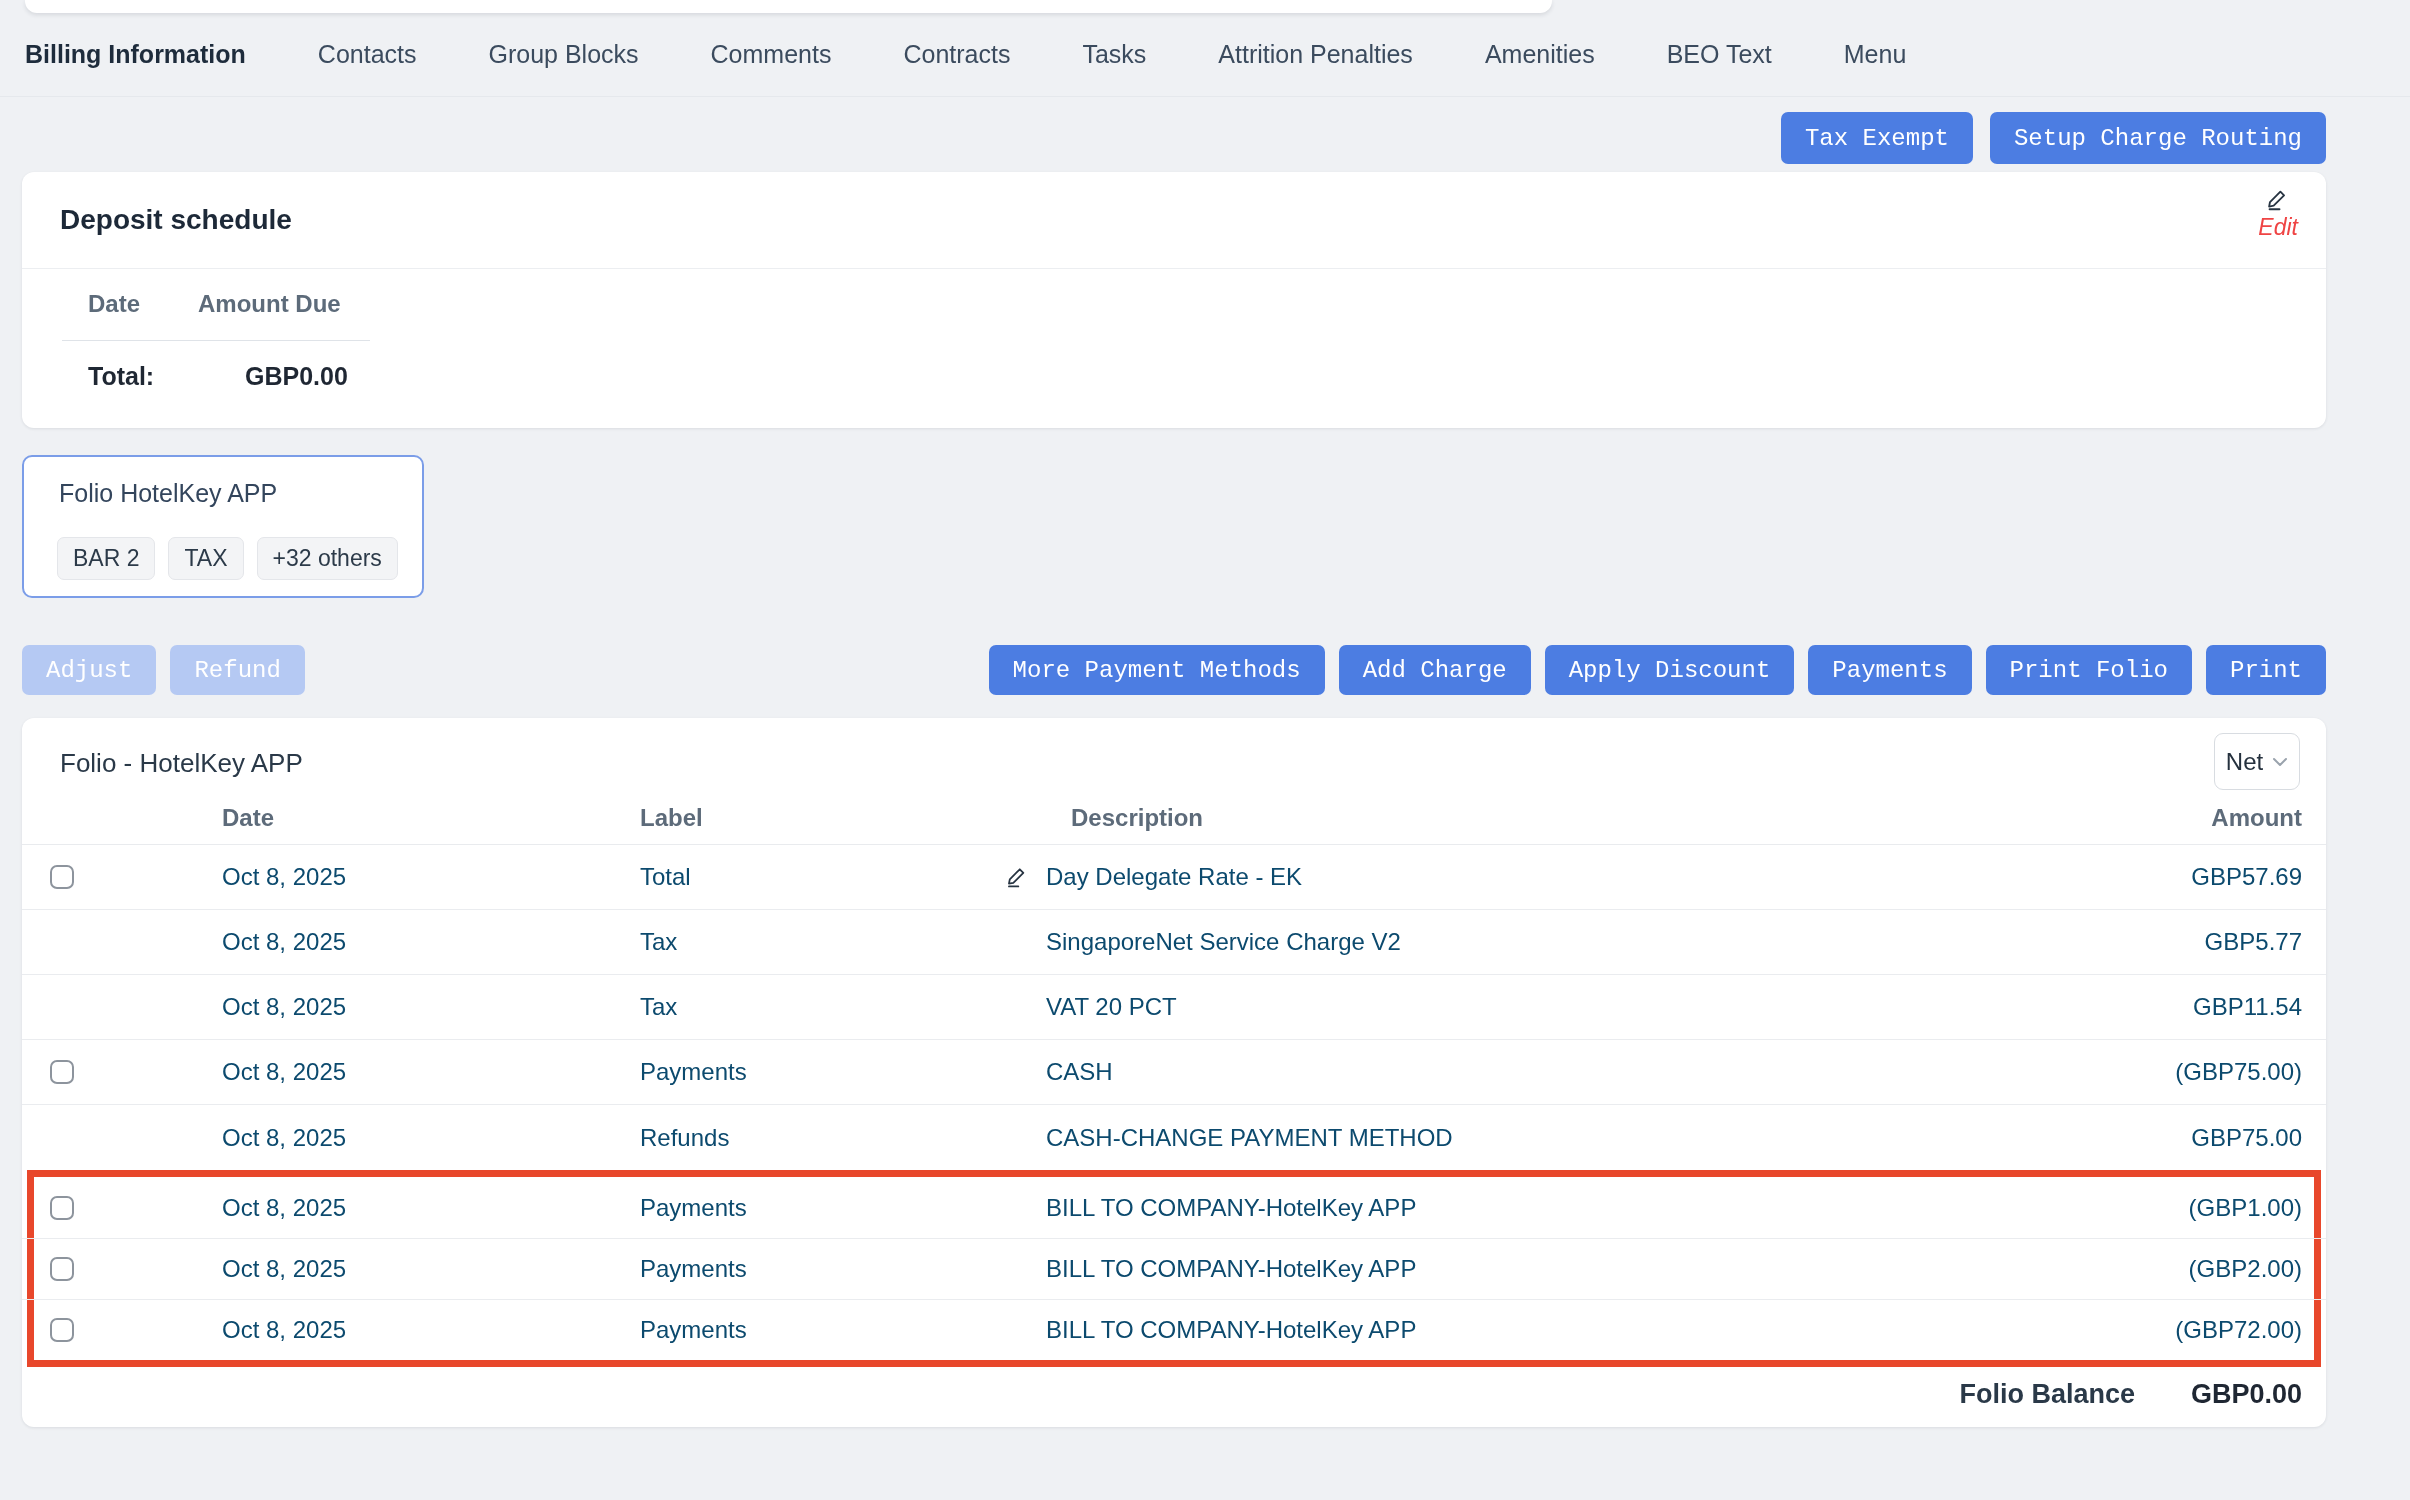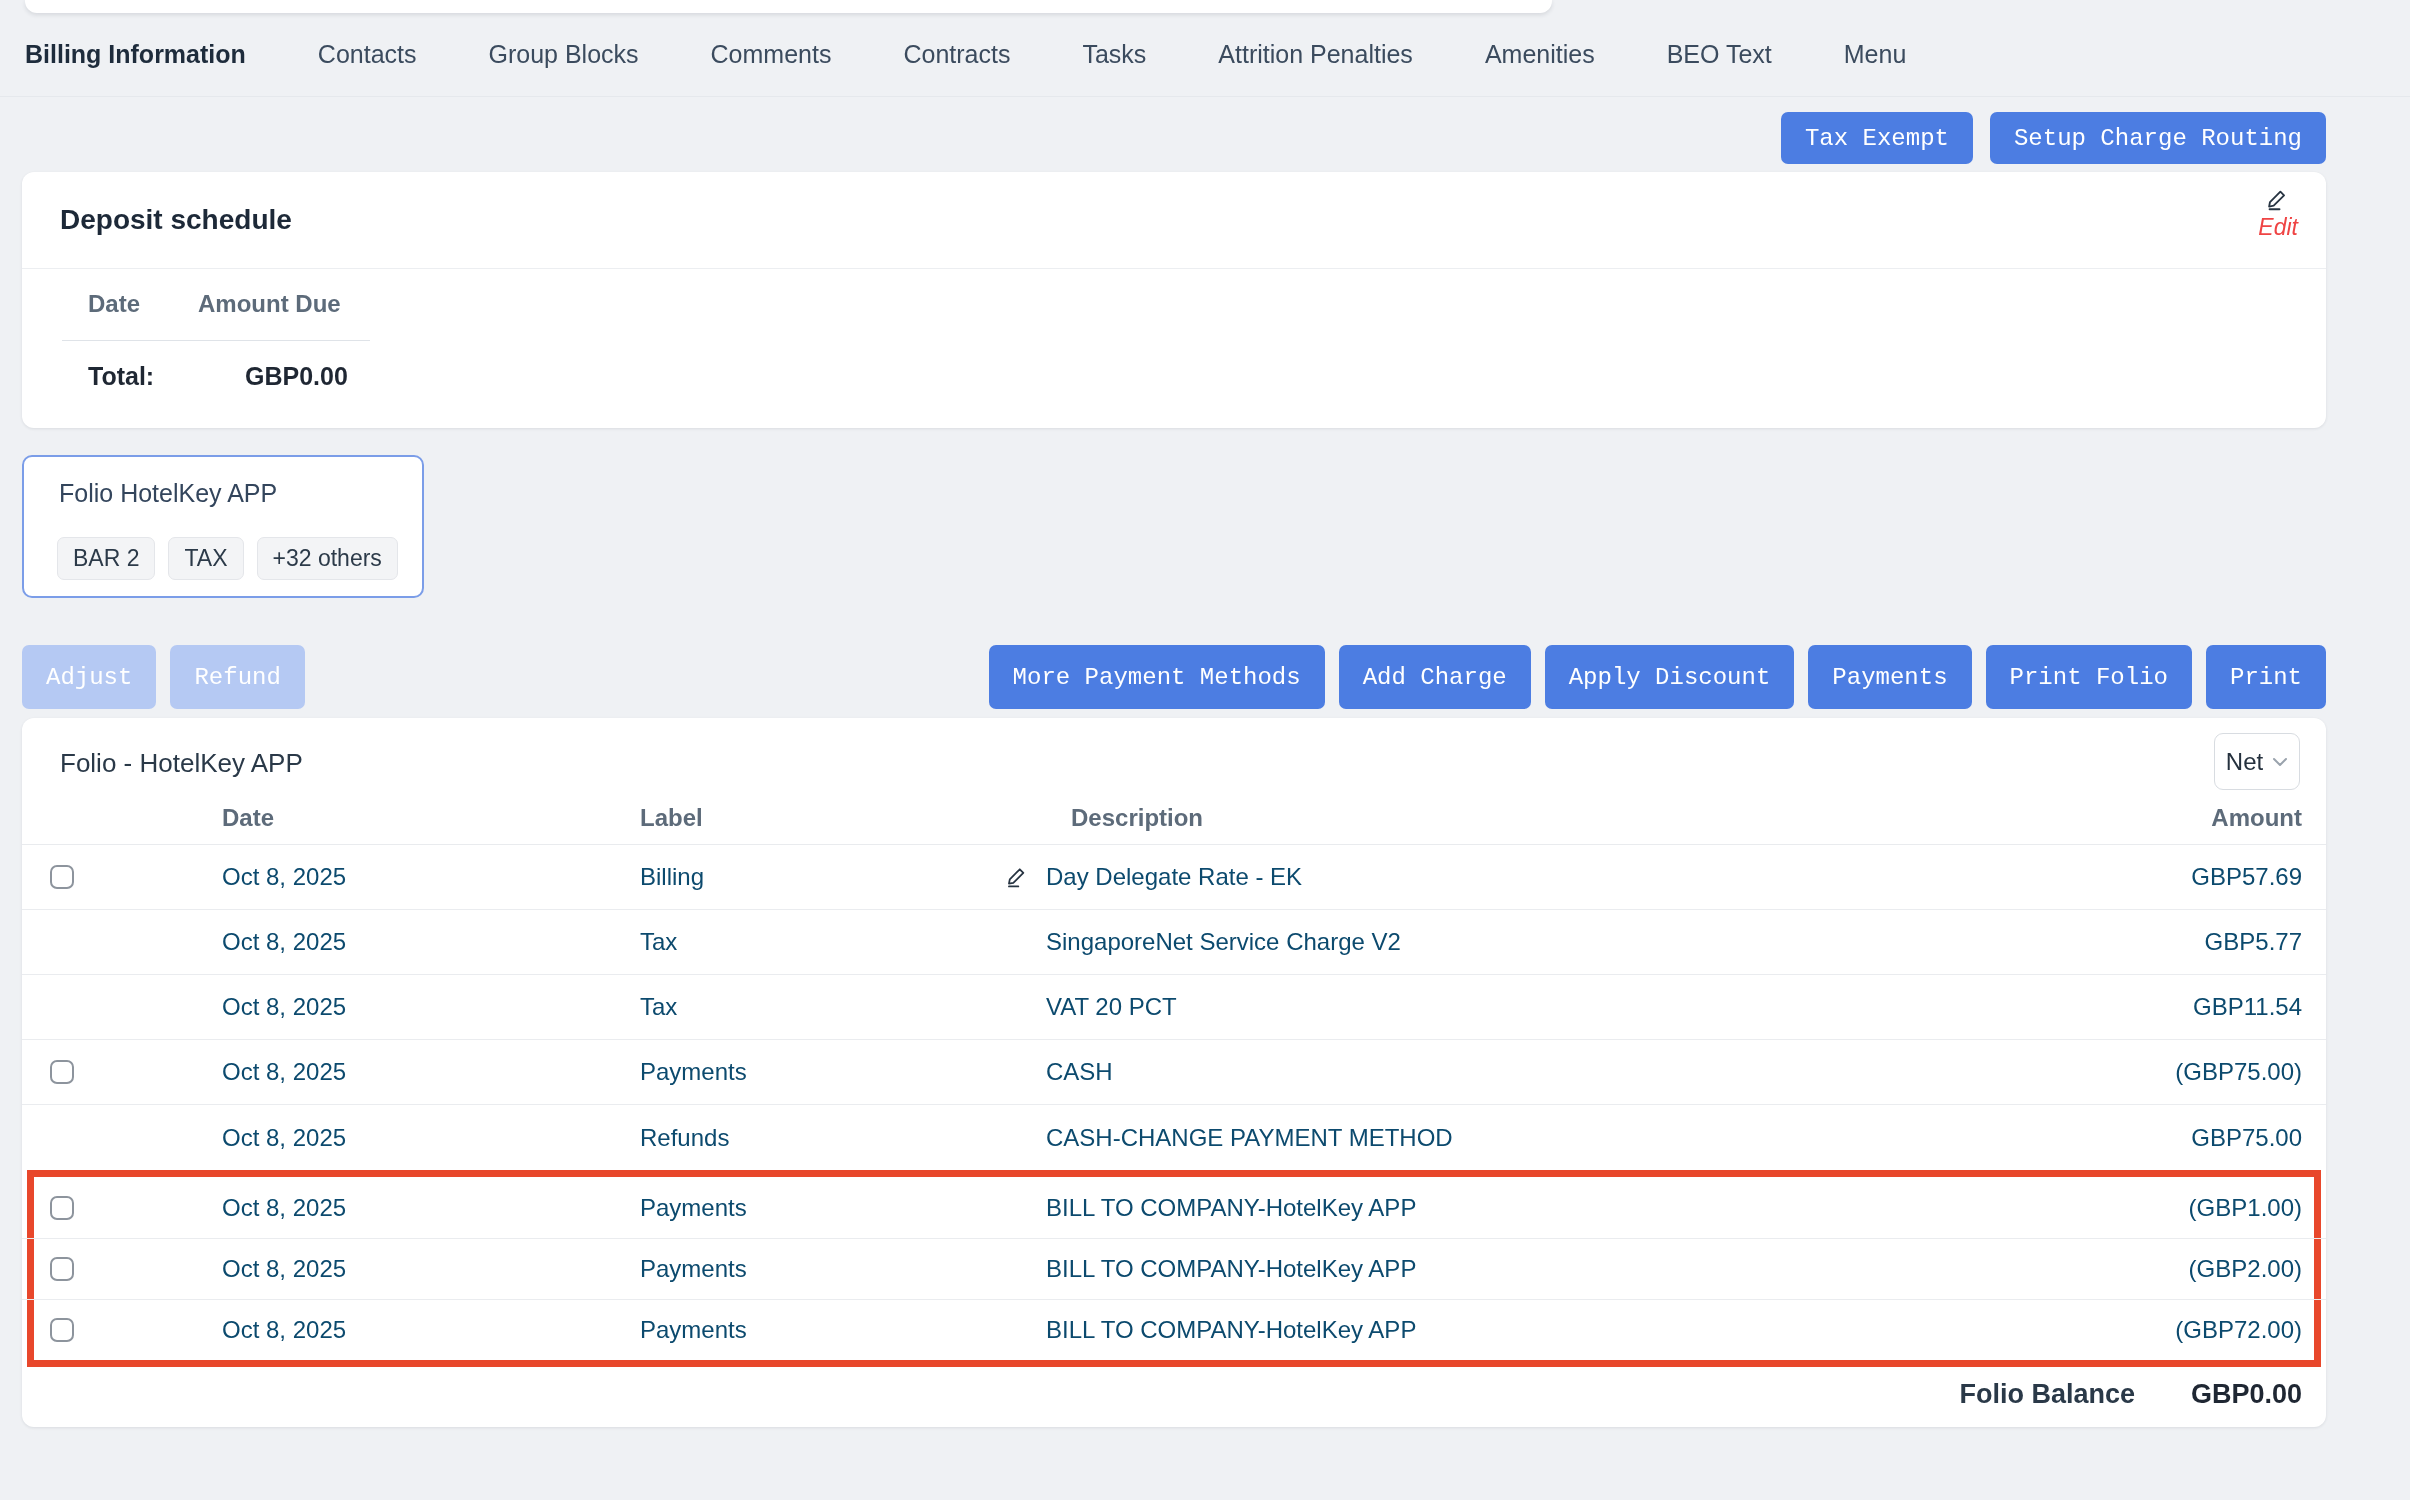--- a/index.html
+++ b/index.html
@@ -16,21 +16,21 @@
   
   .nav { position:absolute; left:25px; top:40px; display:flex; gap:72px; font-size:25px; color:#3b4b5e; white-space:nowrap; }
   .nav .tab { cursor:pointer; }
   .nav .tab.active { font-weight:700; color:#1e2c3c; }
   .nav-divider { position:absolute; top:96px; left:0; width:2410px; height:1px; background:#e5e8ec; }
 
   
   .btn { display:inline-flex; align-items:center; justify-content:center;
     background:#4c7de2; color:#ffffff; font-size:24px; font-family:Liberation Mono, monospace;
     border:none; border-radius:7px; height:52px; padding:0 24px; cursor:pointer; white-space:nowrap; }
-  .btn.sm { height:64px; }
+  .btn.sm { height:50px; }
   .btn.disabled { background:#b5c9f3; cursor:default; }
   .top-actions { position:absolute; top:112px; right:84px; display:flex; gap:17px; }
 
   
   .card { position:absolute; background:#ffffff; border-radius:12px; box-shadow:0 1px 3px rgba(30,40,60,.10); }
 
   
   .deposit-card { left:22px; top:172px; width:2304px; height:256px; }
   .deposit-title { position:absolute; left:38px; top:32px; font-size:28px; font-weight:700; color:#1d2938; }
   .edit-ctl { position:absolute; right:28px; top:14px; text-align:center; cursor:pointer; }
@@ -168,21 +168,21 @@
     <span class="h-label">Label</span>
     <span class="h-desc">Description</span>
     <span class="h-amount">Amount</span>
   </div>
 
   <div class="rows">
 
     <div class="trow">
       <div class="cb"></div>
       <span class="c-date">Oct 8, 2025</span>
-      <span class="c-label">Billing</span>
+      <span class="c-label">Total</span>
       <svg class="desc-pencil" width="25" height="25" viewBox="0 0 24 24" fill="none" stroke="#273442" stroke-width="1.7" stroke-linecap="round" stroke-linejoin="round">
         <path d="M14.2 4.6l3.4 3.4L8 17.6l-4.2.8.8-4.2z"></path>
         <path d="M3.8 21h9"></path>
       </svg>
       <span class="c-desc">Day Delegate Rate - EK</span>
       <span class="c-amount">GBP57.69</span>
     </div>
 
     <div class="trow">
       <span class="c-date">Oct 8, 2025</span>

